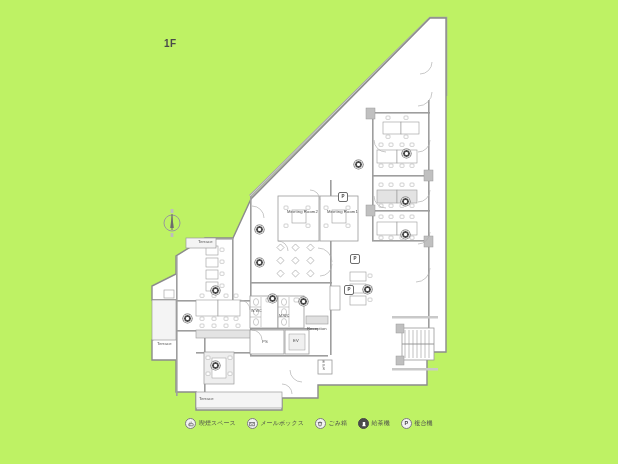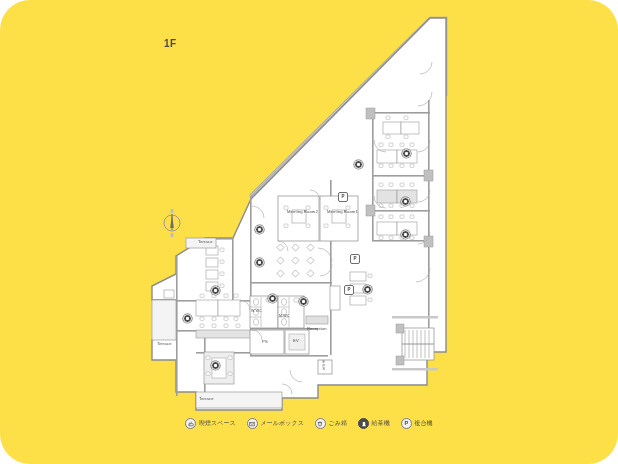--- a/index.html
+++ b/index.html
@@ -1,19 +1,19 @@
 <!DOCTYPE html>
 <html><head>
 <meta charset="utf-8">
 <style>
   html,body{margin:0;padding:0;background:#ffffff;}
   body{width:618px;height:464px;overflow:hidden;
        font-family:"Liberation Sans","DejaVu Sans",sans-serif;color:#3a3a3a;}
 
-  #stage{position:relative;width:618px;height:464px;background:#fde047;border-radius:30px;}
+  #stage{position:relative;width:618px;height:464px;background:#bef264;}
 
   
   #floor-label{position:absolute;left:164px;top:38px;font-size:10px;font-weight:bold;
                letter-spacing:.5px;color:#4a4a4a;}
 
   
   #plan{position:absolute;left:0;top:0;width:618px;height:464px;}
 
   
   .room-label{position:absolute;font-size:4.2px;color:#4e4e4e;white-space:nowrap;

